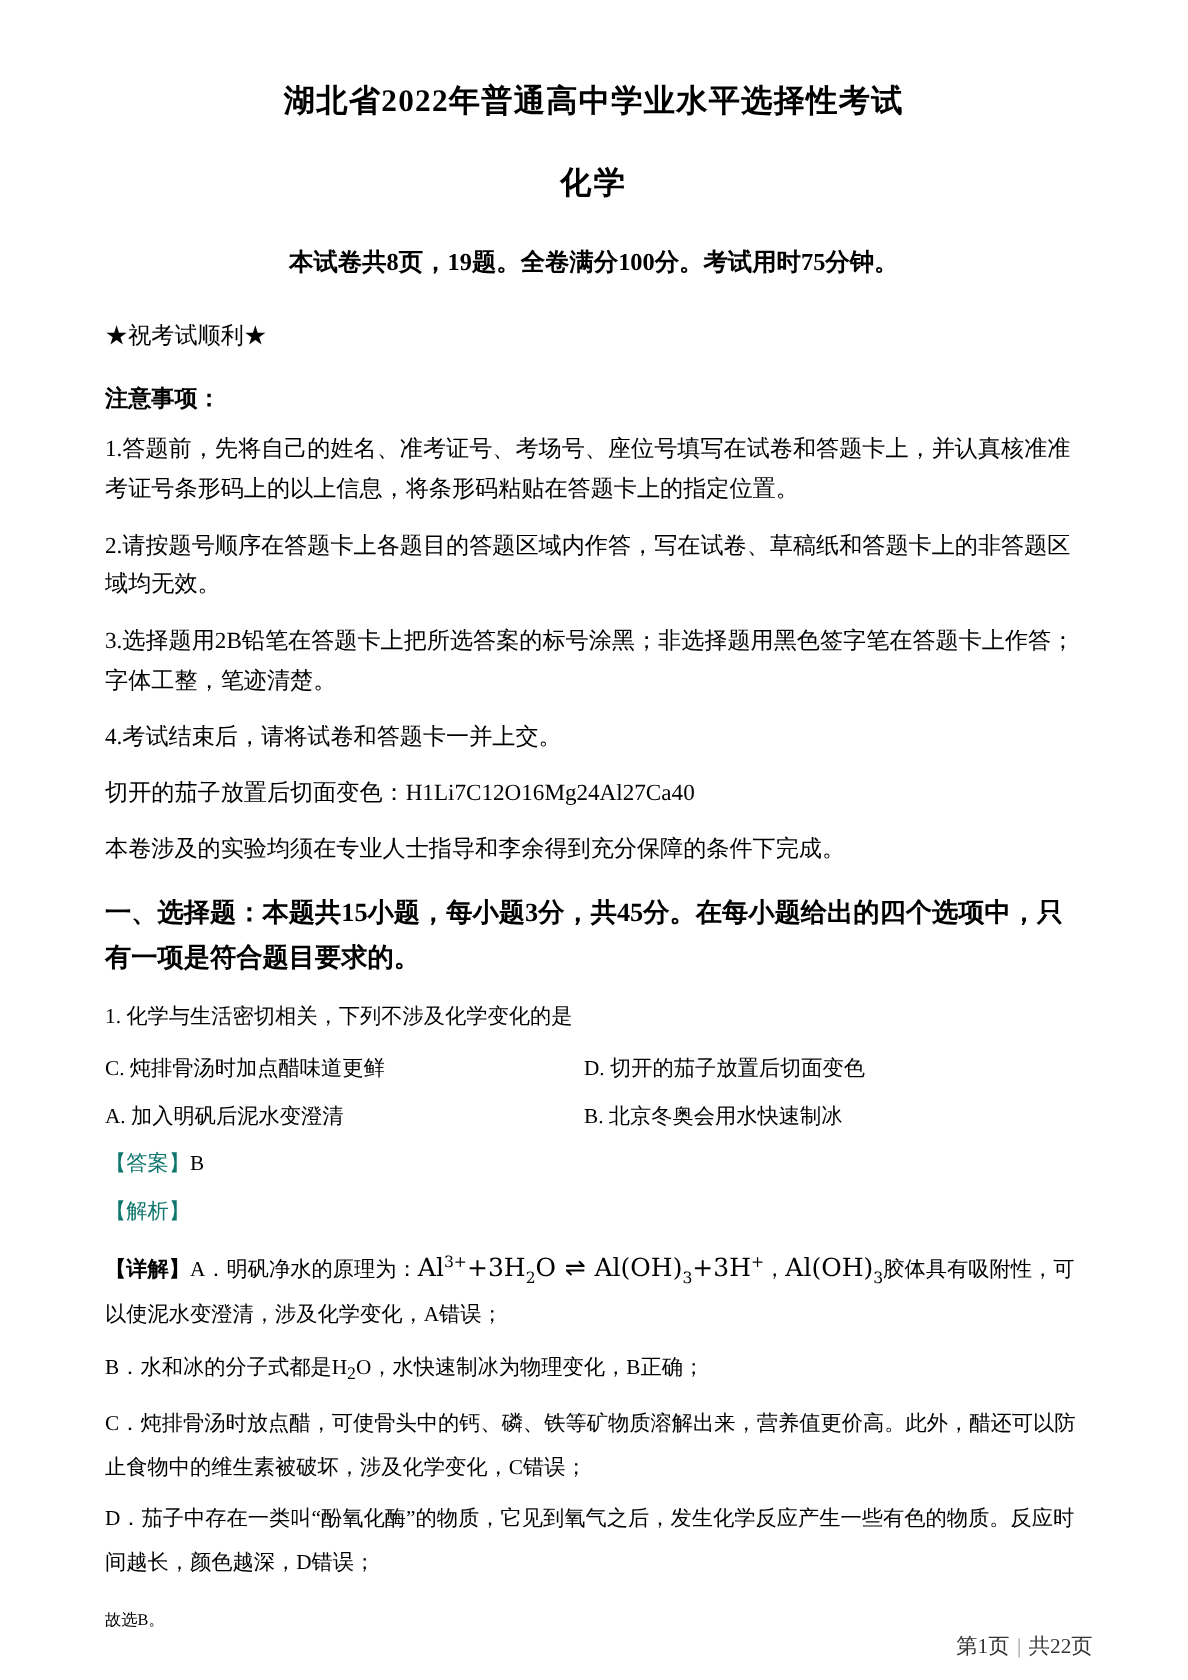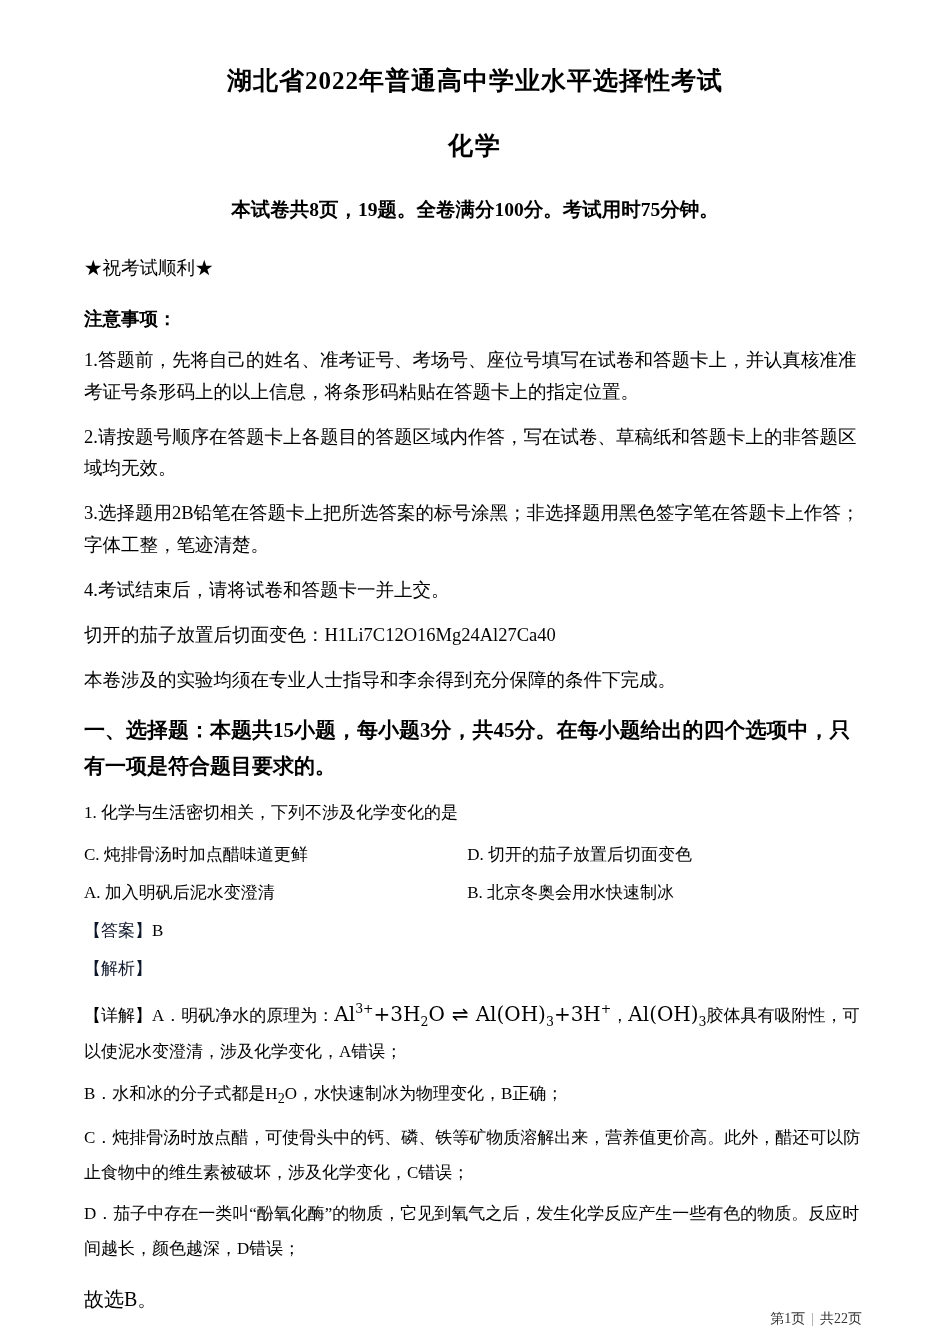--- a/index.html
+++ b/index.html
@@ -5,42 +5,42 @@
   * { margin: 0; padding: 0; box-sizing: border-box; }
   html, body { background: #ffffff; }
   body {
     width: 950px; height: 1344px;
     position: relative; overflow: hidden;
     color: #000;
     font-family: "Liberation Serif", "DejaVu Serif", serif;
   }
   .page { padding: 64px 84px 0 84px; }
   .center { text-align: center; }
-  .b { font-weight: normal; text-align: center; }
+  .b { font-weight: bold; text-align: center; }
   .title { font-size: 25px; font-weight: bold; margin-bottom: 32px; letter-spacing: 1px; }
   .subject { font-size: 25px; font-weight: bold; margin-bottom: 34px; letter-spacing: 2px; }
   .exam-info { font-size: 19.5px; font-weight: bold; margin-bottom: 32px; }
   .wish { font-size: 18.5px; font-weight: normal; margin-bottom: 26px; }
   .notice-title { font-size: 18.5px; font-weight: bold; margin-bottom: 14px; }
   .para { font-size: 18.5px; font-weight: normal; line-height: 1.72; margin-bottom: 13px; }
   .section-head { font-size: 21px; font-weight: bold; line-height: 1.72; margin: 16px 0 14px 0; }
   .qblock { font-size: 17px; }
   .stem { line-height: 1.7; margin-bottom: 16px; }
   .options { display: flex; margin-bottom: 15px; }
   .options .opt-left { width: 49%; }
   .ans-line { margin: 15px 0 14px 0; }
-  .blue { color: #0f172a; }
+  .blue { color: #0f766e; }
   .detail { font-size: 17px; line-height: 2.05; margin-bottom: 7px; }
   .formula { font-family: "DejaVu Serif", serif; font-size: 20px; }
   .formula sup, .formula sub { font-size: 12.5px; }
   .formula .eq { padding: 0 7px; font-family: "DejaVu Sans", sans-serif; }
-  .conclusion { font-size: 20px; margin-top: 19px; }
+  .conclusion { font-size: 13px; margin-top: 19px; }
   .footer {
-    position: absolute; bottom: 16px; right: 88px;
-    font-size: 14px; color: #333;
+    position: absolute; bottom: 16px; right: 76px;
+    font-size: 17px; color: #333;
   }
   .footer .sep { margin: 0 6px; color: #999; }
 </style>
 </head>
 <body>
 
 <div class="page">
 
   <div class="title center">湖北省2022年普通高中学业水平选择性考试</div>
   <div class="subject center">化学</div>

